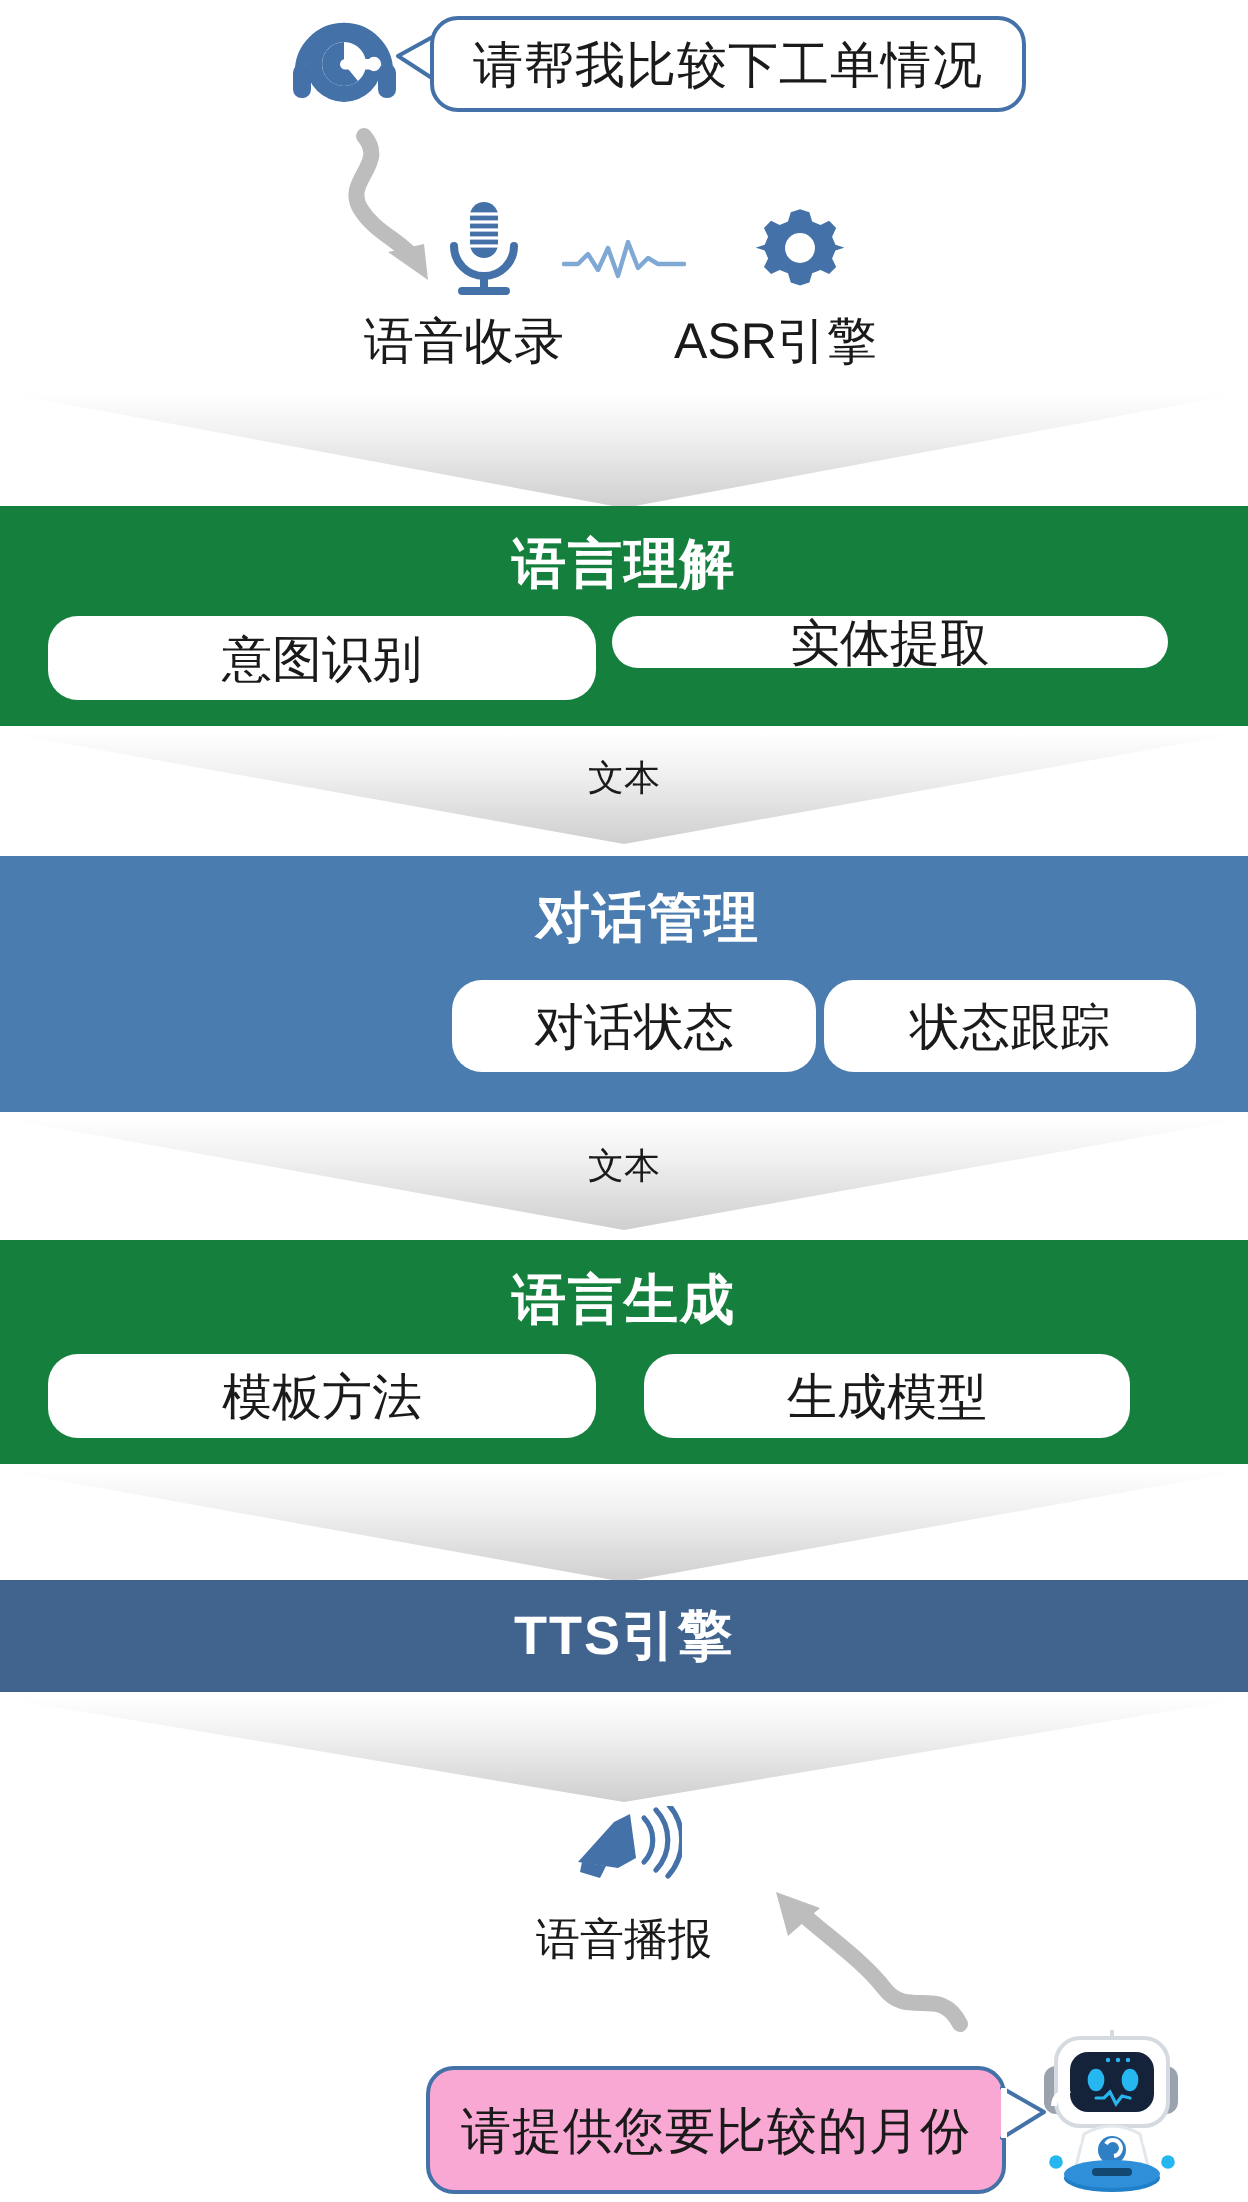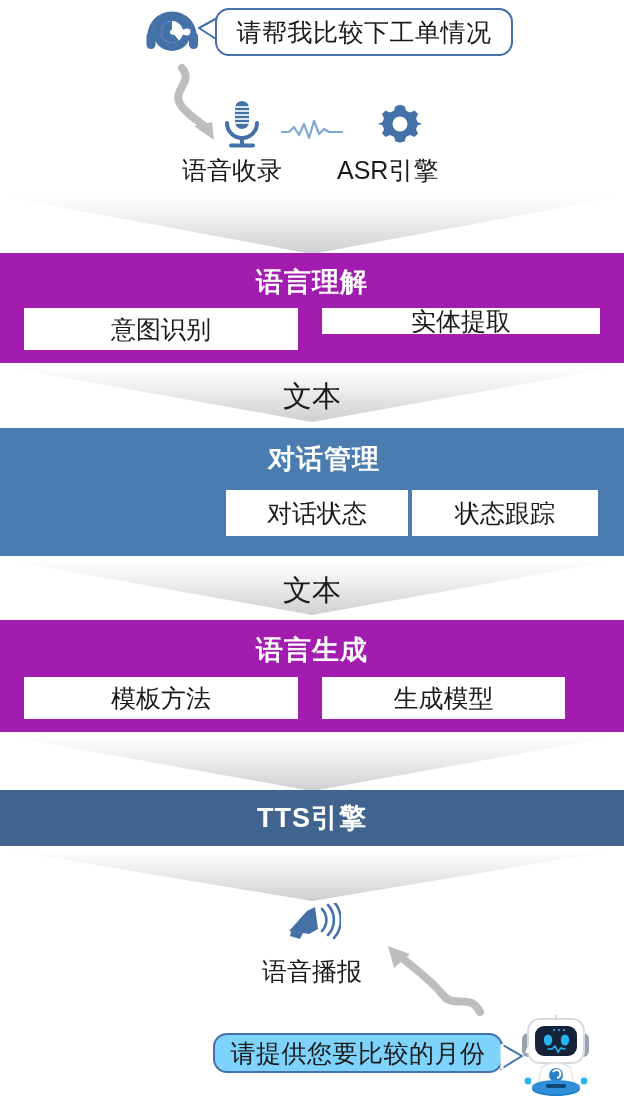--- a/index.html
+++ b/index.html
@@ -104,32 +104,32 @@
     width: 624px;
     background: linear-gradient(to bottom, #ffffff 0%, #f1f1f1 35%, #cfcfcf 100%);
     -webkit-clip-path: polygon(0 0, 100% 0, 50% 100%);
     clip-path: polygon(0 0, 100% 0, 50% 100%);
   }
   .chev-label {
     position: absolute;
     left: 0;
     width: 624px;
     text-align: center;
-    font-size: 29px;
+    font-size: 18px;
     color: #1a1a1a;
     z-index: 4;
   }
 
   
   .band {
     position: absolute;
     left: 0;
     width: 624px;
   }
-  .band.green { background: #a21caf; }
+  .band.green { background: #15803d; }
   .band.blue  { background: #4a7caf; }
   .band.tts   { background: #41648e; }
 
   .band-title {
     position: absolute;
     left: 0;
     width: 100%;
     text-align: center;
     color: #ffffff;
     font-size: 27px;
@@ -140,57 +140,58 @@
 
   .subbox {
     position: absolute;
     background: #ffffff;
     display: flex;
     align-items: center;
     justify-content: center;
     font-size: 25px;
     color: #1a1a1a;
     white-space: nowrap;
+    border-radius: 15px;
   }
 
   
   .speaker-icon {
     position: absolute;
     left: 285px;
     top: 903px;
     width: 56px;
     height: 42px;
   }
   .speak-label {
     position: absolute;
     left: 0;
     top: 955px;
     width: 624px;
     text-align: center;
-    font-size: 25px;
+    font-size: 22px;
     color: #1a1a1a;
   }
   .curve-arrow-bottom {
     position: absolute;
     left: 358px;
     top: 940px;
     width: 130px;
     height: 78px;
   }
 
   
   .bubble-bot {
     position: absolute;
     left: 213px;
     top: 1033px;
     width: 290px;
-    height: 40px;
+    height: 64px;
     border: 2px solid #4472a8;
     border-radius: 14px;
-    background: #7dd3fc;
+    background: #f9a8d4;
   }
   .bubble-bot-text {
     position: absolute;
     left: 0;
     top: 0;
     width: 100%;
     height: 100%;
     display: flex;
     align-items: center;
     justify-content: center;
@@ -282,21 +283,21 @@
   </div>
 
   <div class="cap-label l1">语音收录</div>
   <div class="cap-label l2">ASR引擎</div>
 
   <div class="chev" style="top:196px;height:58px;"></div>
 
   <div class="band green" style="top:253px;height:110px;">
     <div class="band-title" style="top:11px;">语言理解</div>
     <div class="subbox" style="left:24px;top:55px;width:274px;height:42px;">意图识别</div>
-    <div class="subbox" style="left:322px;top:55px;width:278px;height:26px;font-family:Liberation Serif, serif;">实体提取</div>
+    <div class="subbox" style="left:306px;top:55px;width:278px;height:26px;font-family:Liberation Serif, serif;">实体提取</div>
   </div>
 
   <div class="chev" style="top:366px;height:56px;"></div>
   <div class="chev-label" style="top:377px;">文本</div>
 
   <div class="band blue" style="top:428px;height:128px;">
     <div class="band-title" style="top:13px;padding-left:24px;">对话管理</div>
     <div class="subbox" style="left:226px;top:62px;width:182px;height:46px;">对话状态</div>
     <div class="subbox" style="left:412px;top:62px;width:186px;height:46px;">状态跟踪</div>
   </div>

